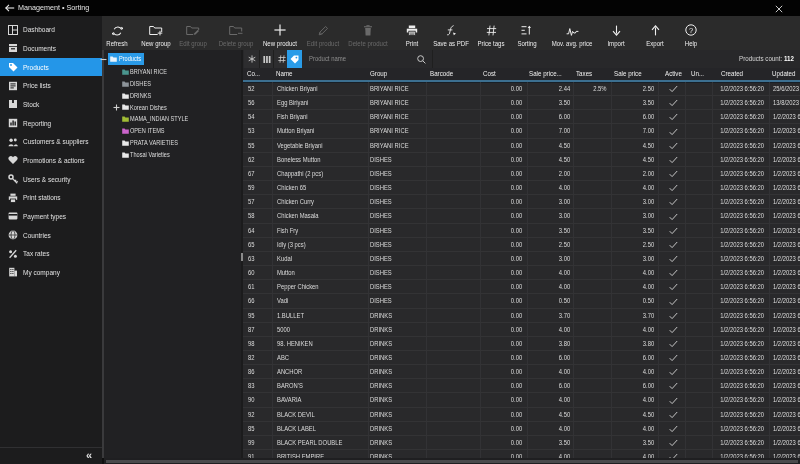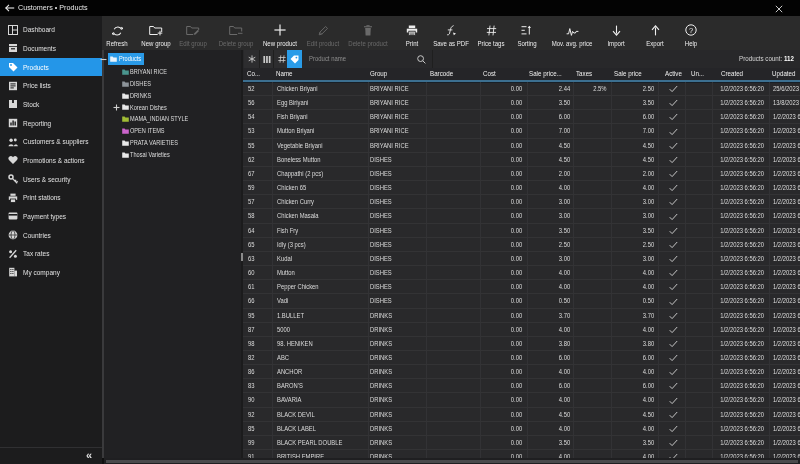--- a/index.html
+++ b/index.html
@@ -33,21 +33,21 @@
 .hsb .thumb { position:absolute; left:2px; top:1.5px; width:692px; height:3px; background:#4a4a4c; }
 svg { display:block; }
 </style></head>
 <body>
 <div id="app">
   <div class="titlebar">
     <svg width="10" height="8" viewBox="0 0 10 8" style="position:absolute;left:4.5px;top:4px">
         <line x1="0.8" y1="4" x2="9.2" y2="4" stroke="#e8e8e8" stroke-width="1.1"></line>
         <path d="M4,0.8 L0.8,4 4,7.2" fill="none" stroke="#e8e8e8" stroke-width="1.1"></path>
       </svg>
-    <div class="title">Customers • Products</div>
+    <div class="title">Management • Sorting</div>
     <svg width="8" height="8" viewBox="0 0 8 8" style="position:absolute;left:774.8px;top:4.8px">
         <g stroke="#c9c9c9" stroke-width="1">
           <line x1="0.8" y1="0.8" x2="7.2" y2="7.2"></line>
           <line x1="7.2" y1="0.8" x2="0.8" y2="7.2"></line>
         </g>
       </svg>
   </div>
   <div class="sidebar">
 <div class="sitem">
         <span class="sic">

